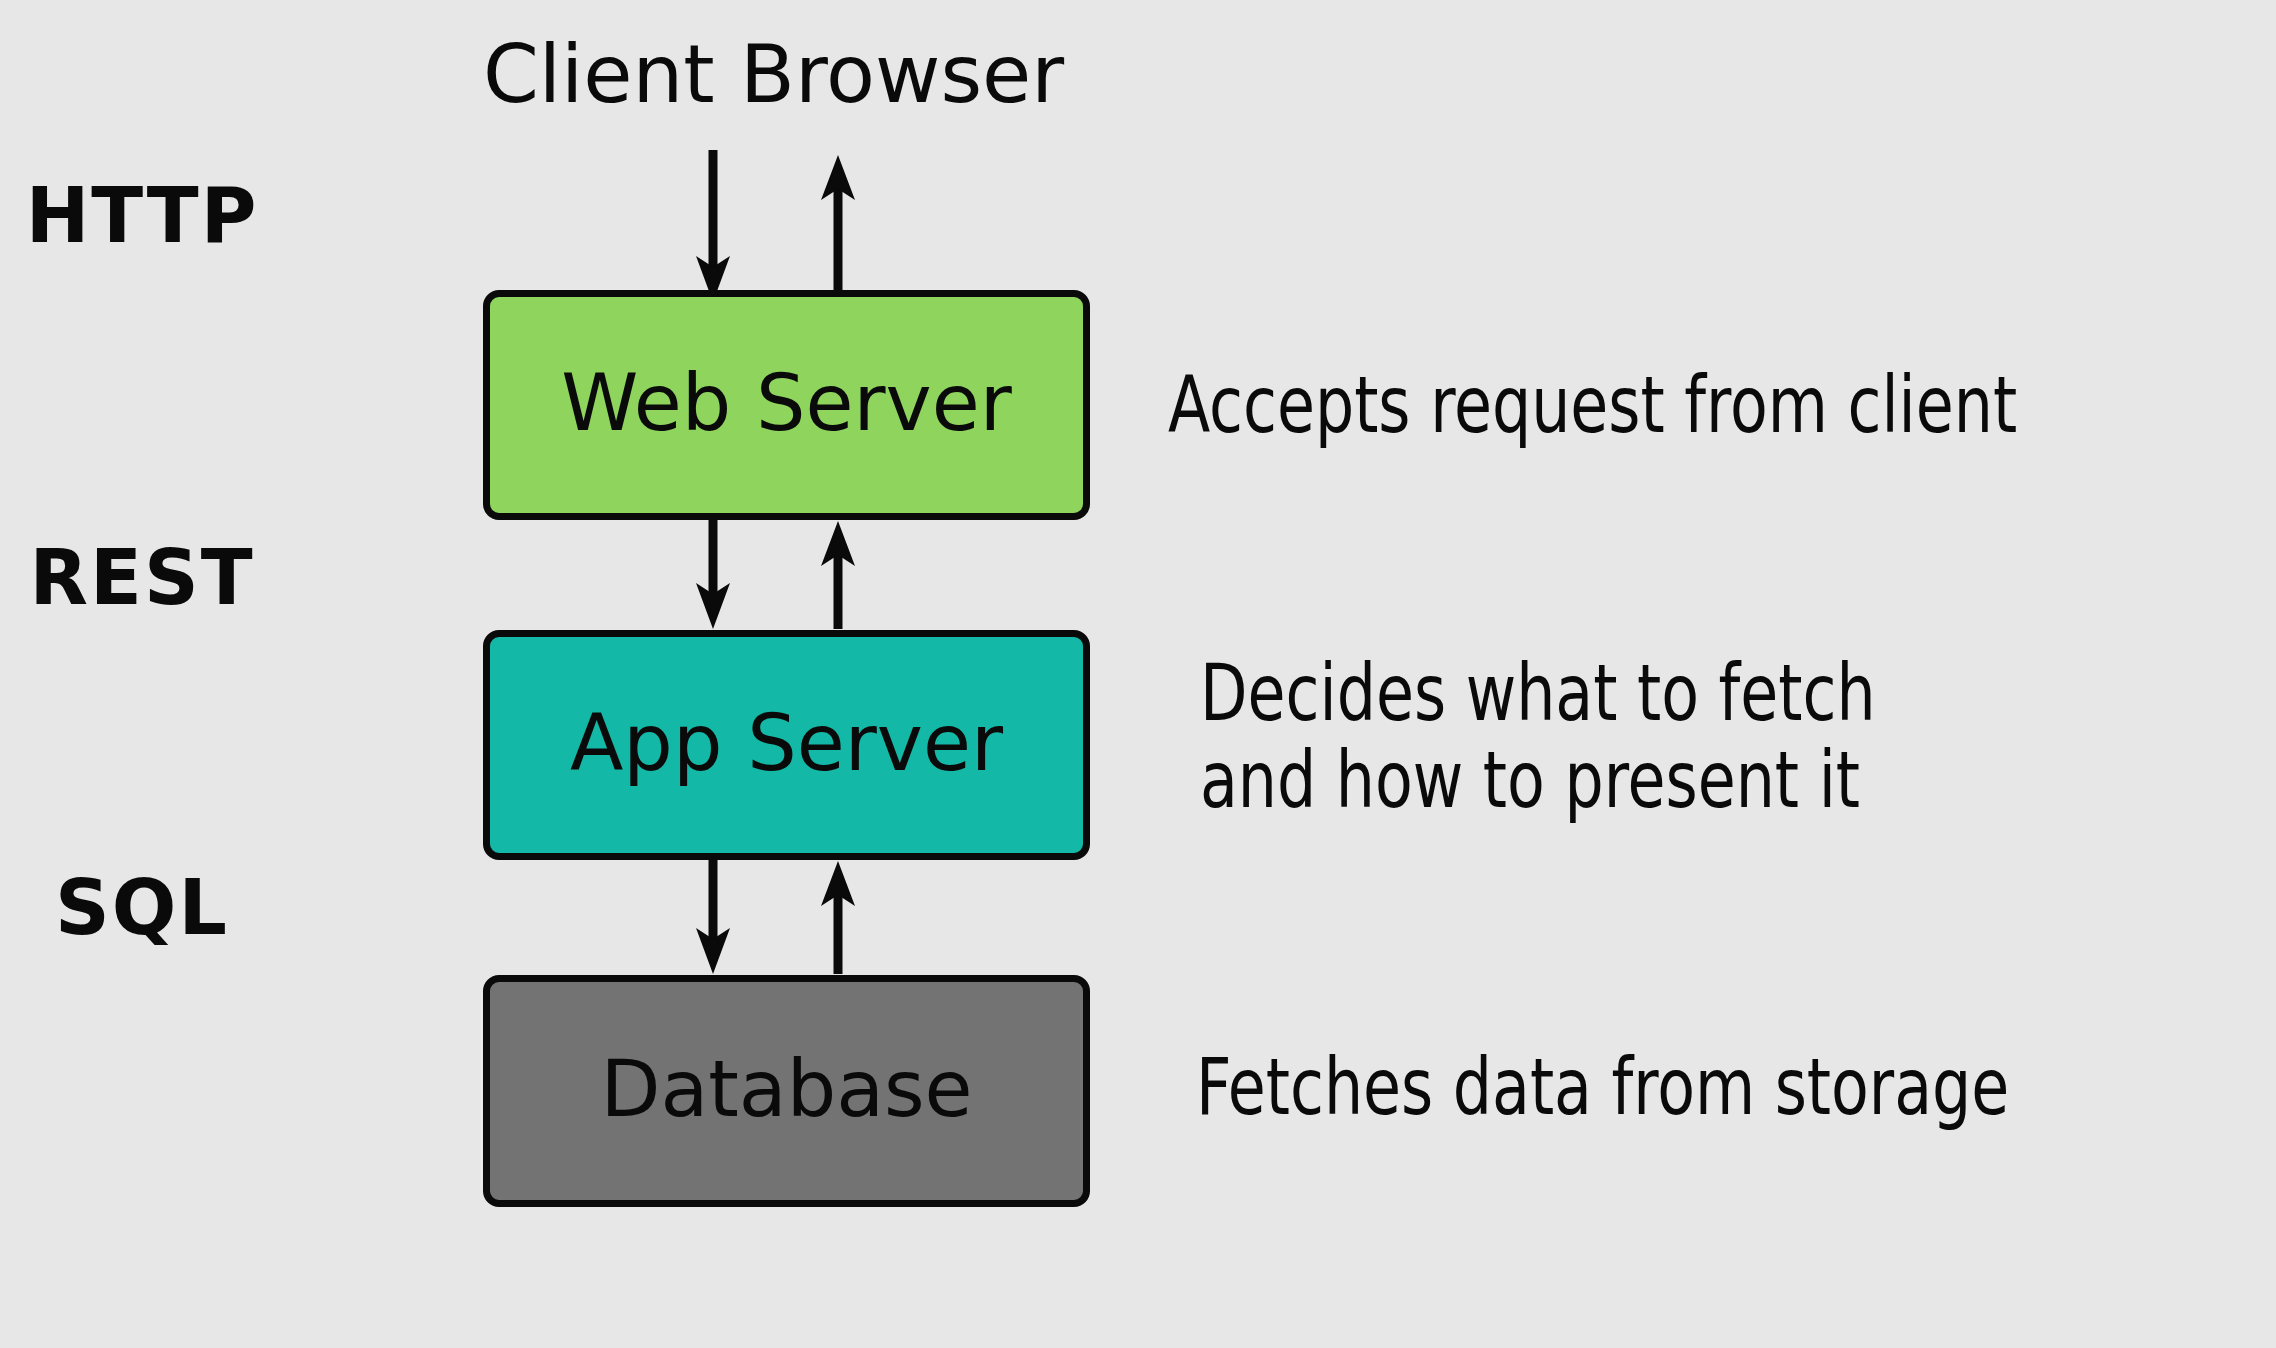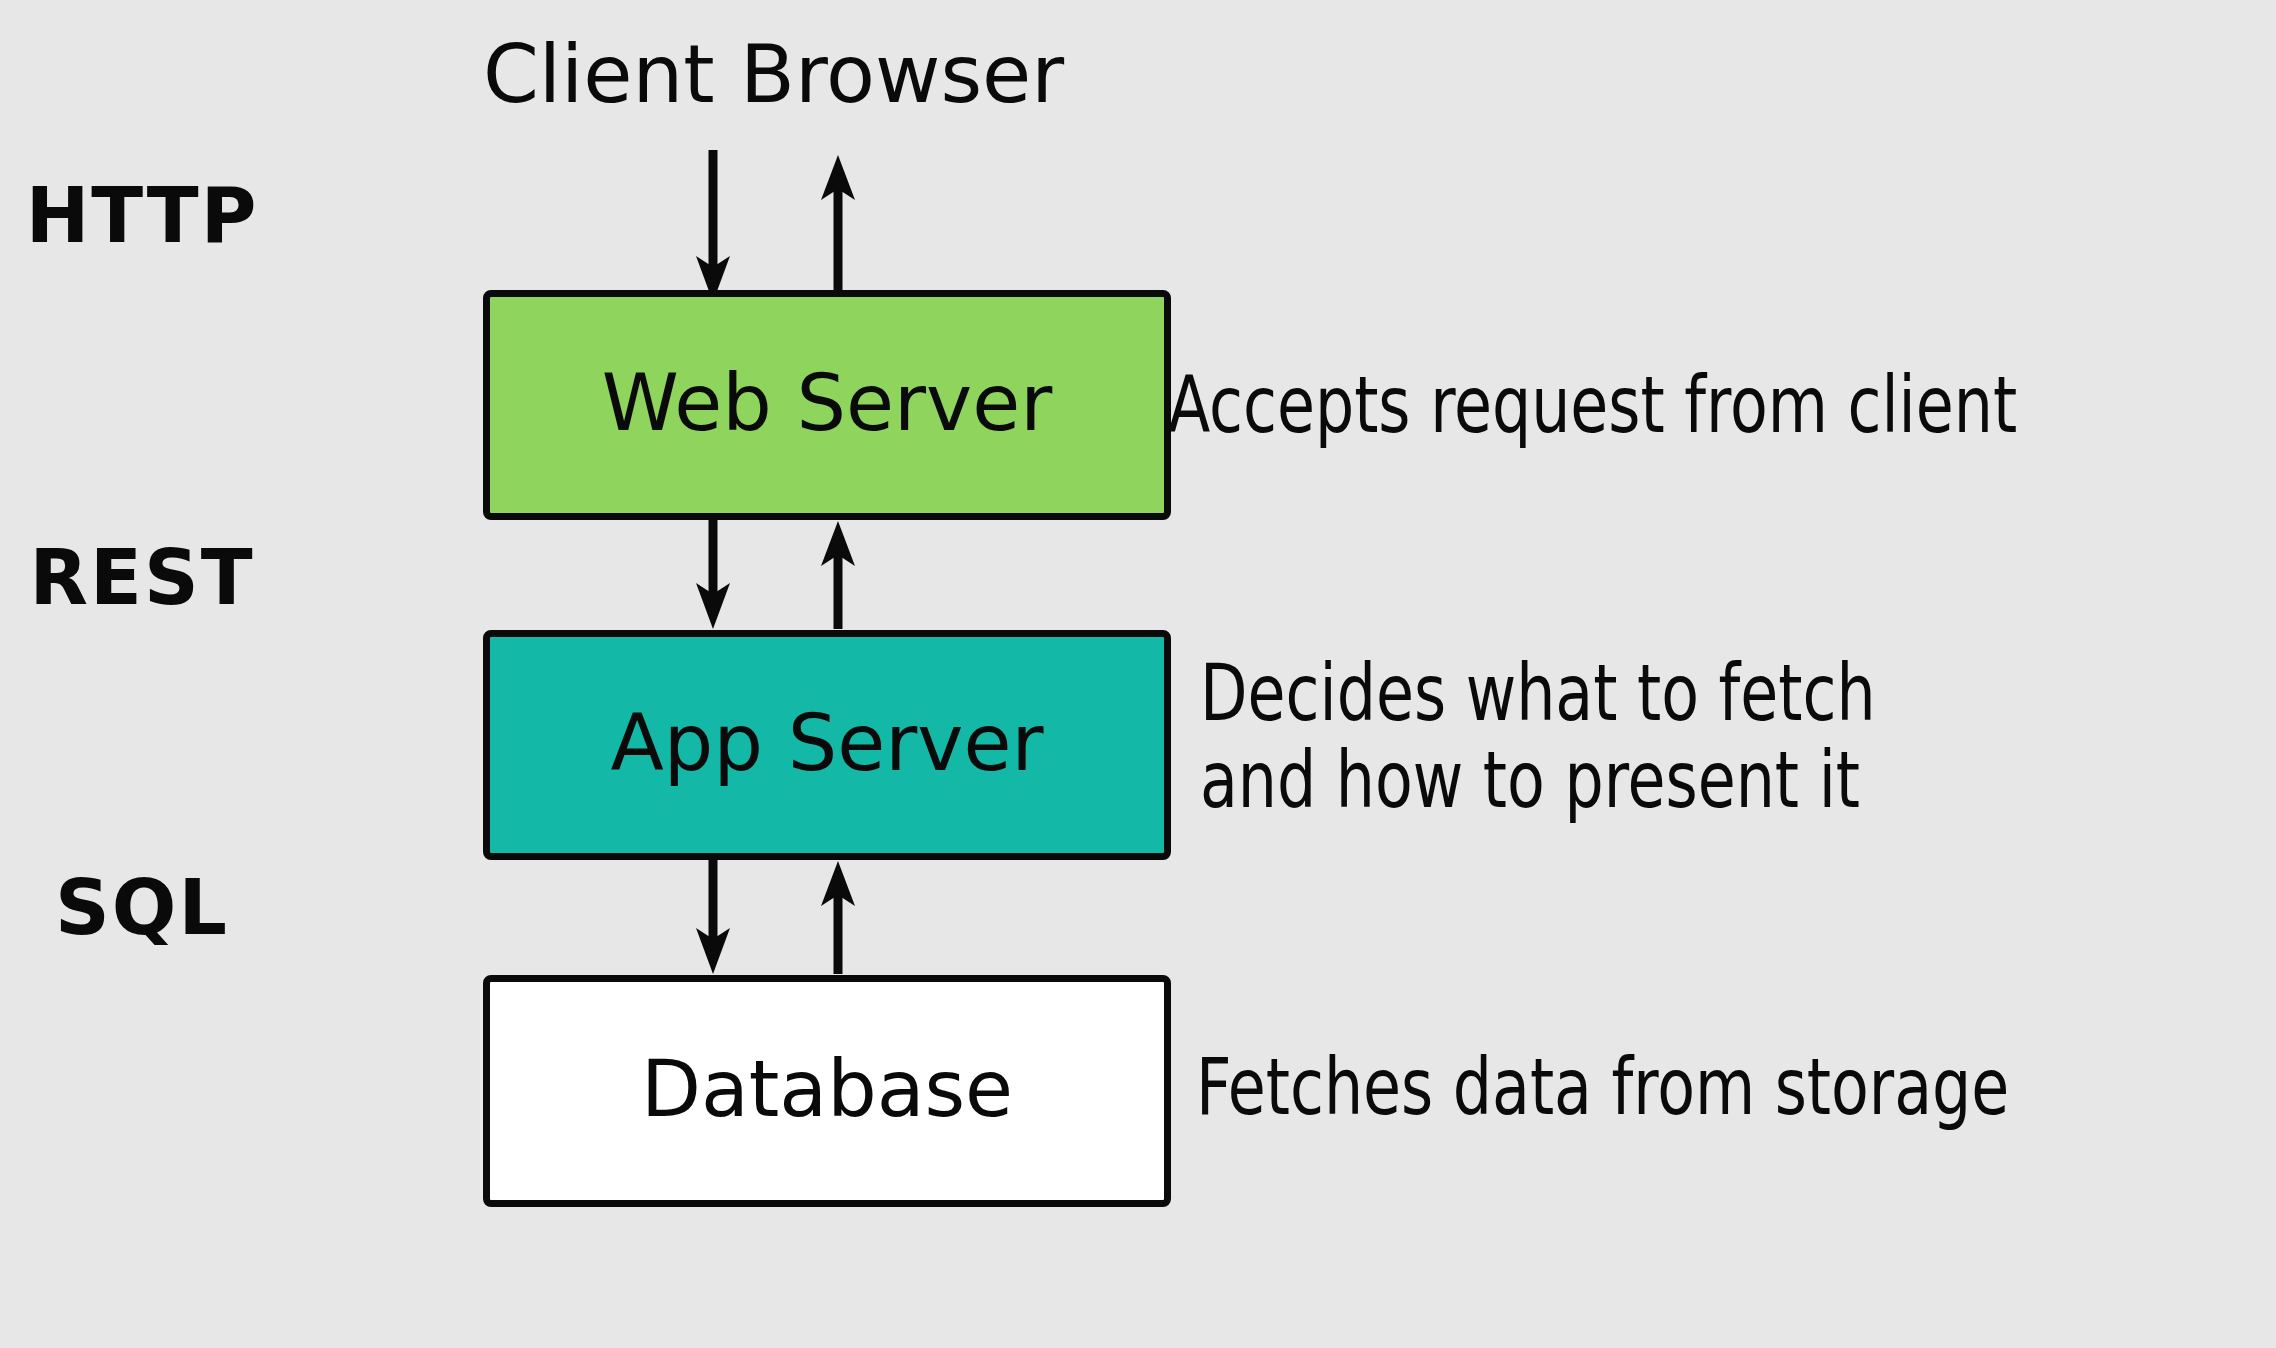--- a/index.html
+++ b/index.html
@@ -49,24 +49,24 @@
     font-size: 80px;
     line-height: 1.05;
     color: #0a0a0a;
     white-space: nowrap;
   }
 
   
   .node-box {
     position: absolute;
     left: 483px;
-    width: 688px;
+    width: 607px;
     box-sizing: border-box;
     border: 7px solid #0a0a0a;
-    border-radius: 8px;
+    border-radius: 16px;
     display: flex;
     align-items: center;
     justify-content: center;
   }
   .node-box .node-label {
     font-family: "DejaVu Sans", "Liberation Sans", sans-serif;
     font-size: 78px;
     color: #0a0a0a;
     line-height: 1;
     white-space: nowrap;
@@ -153,21 +153,21 @@
     <g>
       <line x1="53" y1="0" x2="53" y2="90"></line>
       <polygon points="53,115 36,69 53,80 70,69"></polygon>
     </g>
     <g>
       <line x1="178" y1="115" x2="178" y2="27"></line>
       <polygon points="178,2 161,47 178,36 195,47"></polygon>
     </g>
   </svg>
 
-  <div class="node-box" id="node-db" style="background: #ffffff;">
+  <div class="node-box" id="node-db" style="background: #737373;">
     <span class="node-label">Database</span>
   </div>
 
   <div class="desc" id="desc-web">Accepts request from client</div>
   <div class="desc" id="desc-app">Decides what to fetch
 and how to present it</div>
   <div class="desc" id="desc-db">Fetches data from storage</div>
 
 </div>
 

